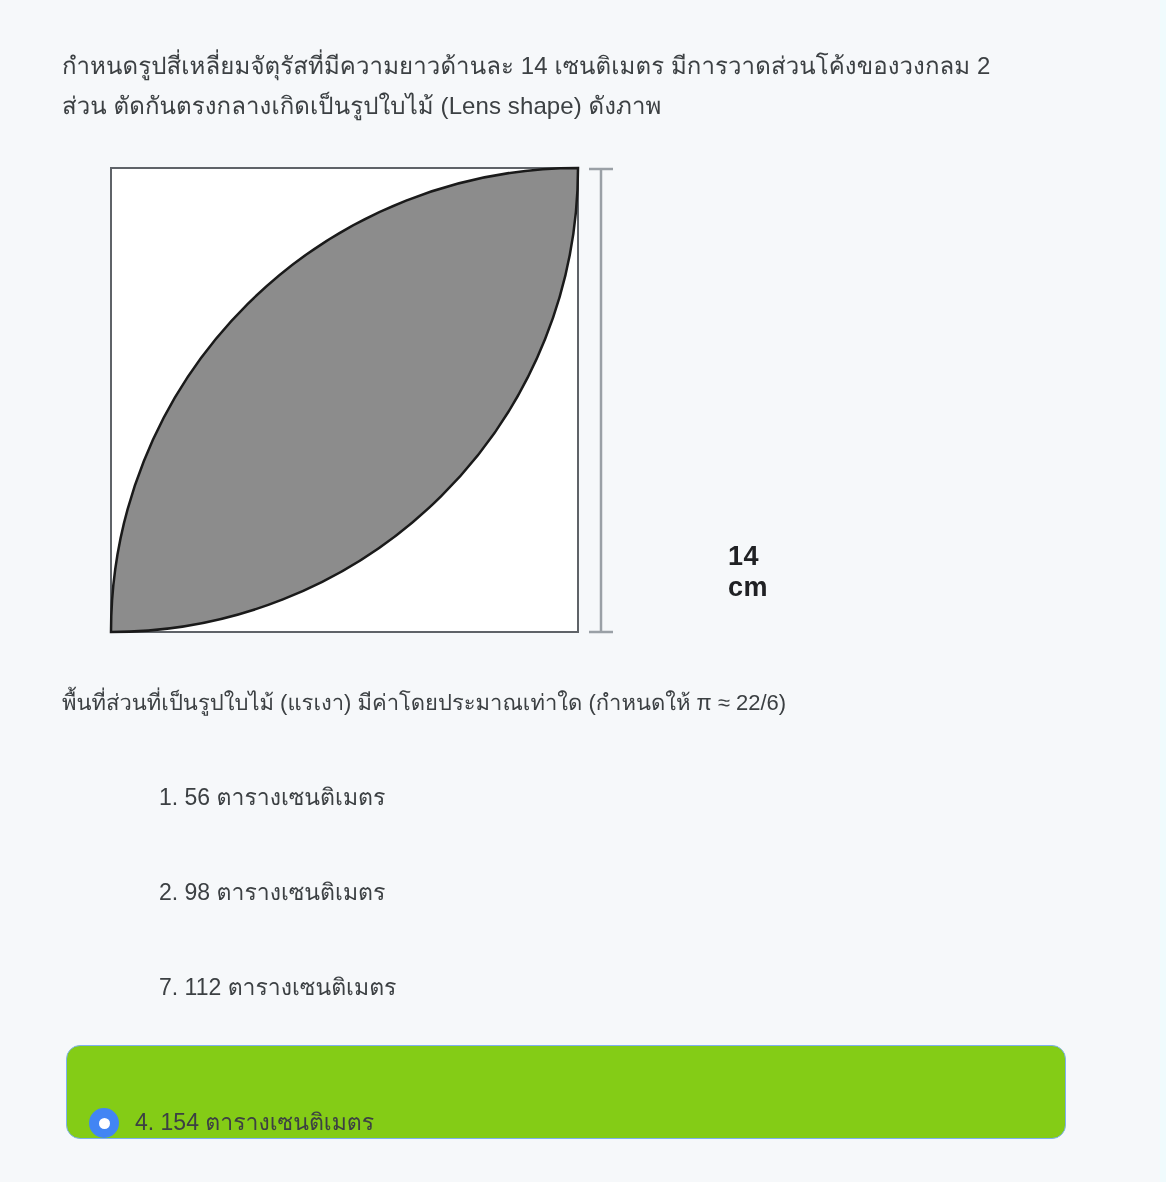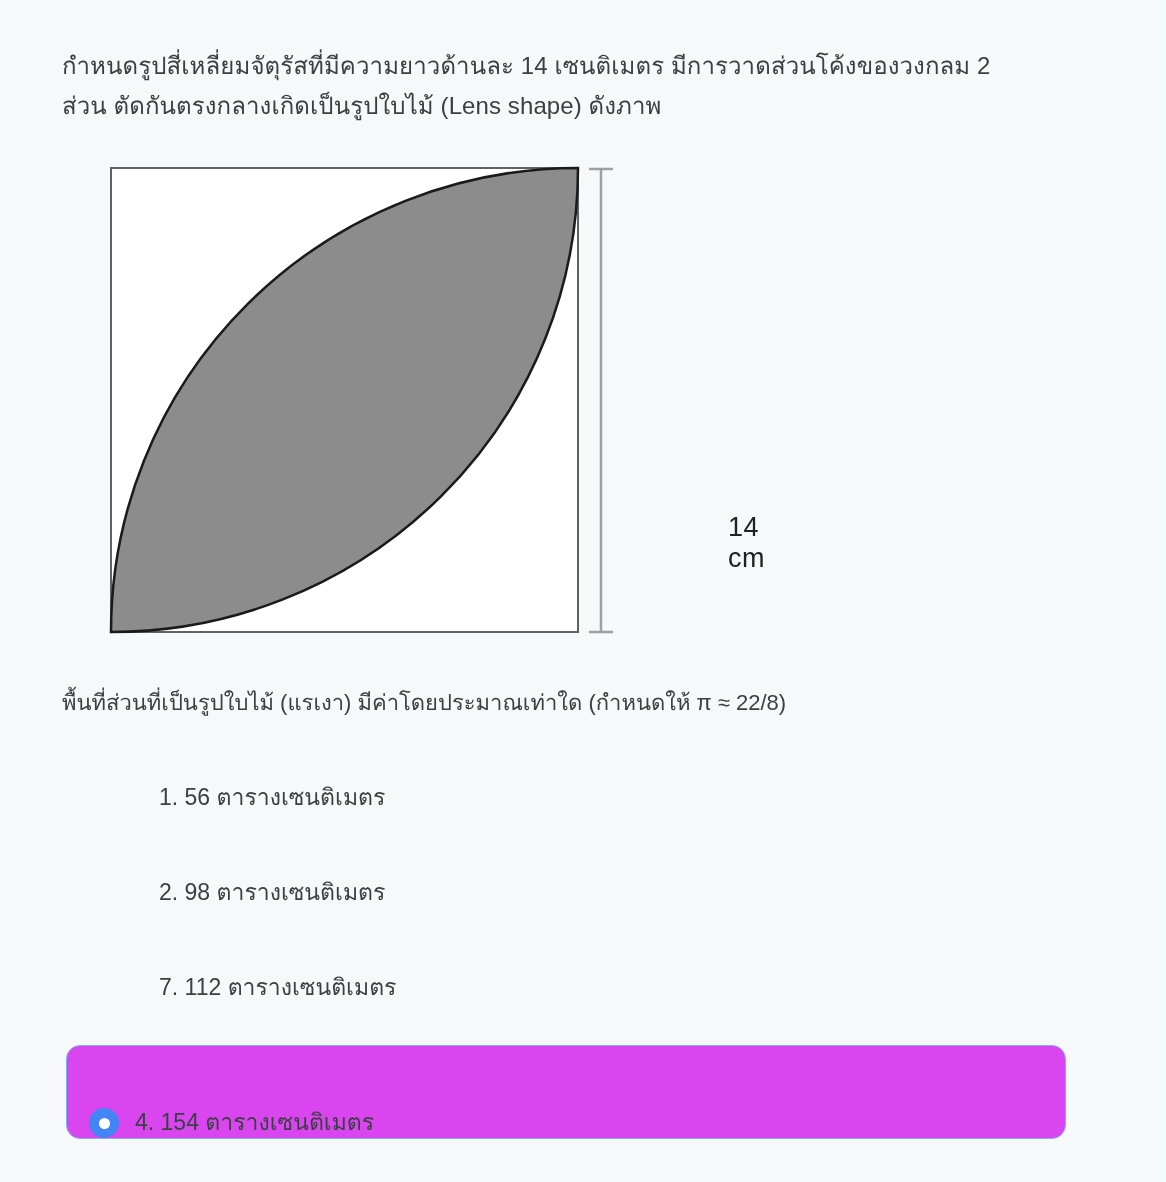--- a/index.html
+++ b/index.html
@@ -53,23 +53,23 @@
     top: 150px;
     width: 660px;
     height: 510px;
   }
   .figure svg {
     display: block;
   }
   .dim-label {
     position: absolute;
     left: 628px;
-    top: 362px;
+    top: 391px;
     font-size: 27px;
-    font-weight: normal;
+    font-weight: bold;
     color: #202124;
     letter-spacing: 0.4px;
   }
 
   
   .subprompt {
     position: absolute;
     left: 62px;
     top: 686px;
     width: 1000px;
@@ -119,21 +119,21 @@
     border-radius: 50%;
     background: #ffffff;
   }
   .choice .label {
     font-size: 23px;
     color: #3c4043;
     line-height: 32px;
     padding-left: 30px;
   }
   .choice.selected {
-    background: #d946ef;
+    background: #84cc16;
     border-color: #7eb0f0;
     min-height: 94px;
     padding: 0 22px;
   }
   .choice.selected .radio {
     visibility: visible;
     background: #4285f4;
   }
   .choice.selected .label {
     padding-left: 0;
@@ -159,21 +159,21 @@
 
       <path d="M 11 482 A 467 464 0 0 1 478 18 A 467 464 0 0 1 11 482 Z" fill="#8c8c8c" stroke="#1a1a1a" stroke-width="2.5"></path>
 
       <line x1="501" y1="19" x2="501" y2="482" stroke="#9aa0a6" stroke-width="2.5"></line>
       <line x1="489" y1="19" x2="513" y2="19" stroke="#9aa0a6" stroke-width="2.5"></line>
       <line x1="489" y1="482" x2="513" y2="482" stroke="#9aa0a6" stroke-width="2.5"></line>
     </svg>
     <div class="dim-label">14 cm</div>
   </div>
 
-  <div class="subprompt">พื้นที่ส่วนที่เป็นรูปใบไม้ (แรเงา) มีค่าโดยประมาณเท่าใด (กำหนดให้ π ≈ 22/8)</div>
+  <div class="subprompt">พื้นที่ส่วนที่เป็นรูปใบไม้ (แรเงา) มีค่าโดยประมาณเท่าใด (กำหนดให้ π ≈ 22/6)</div>
 
   <div class="choices">
 
     <div class="choice">
       <span class="radio">
         
       </span>
       <span class="label">1. 56 ตารางเซนติเมตร</span>
     </div>
 

